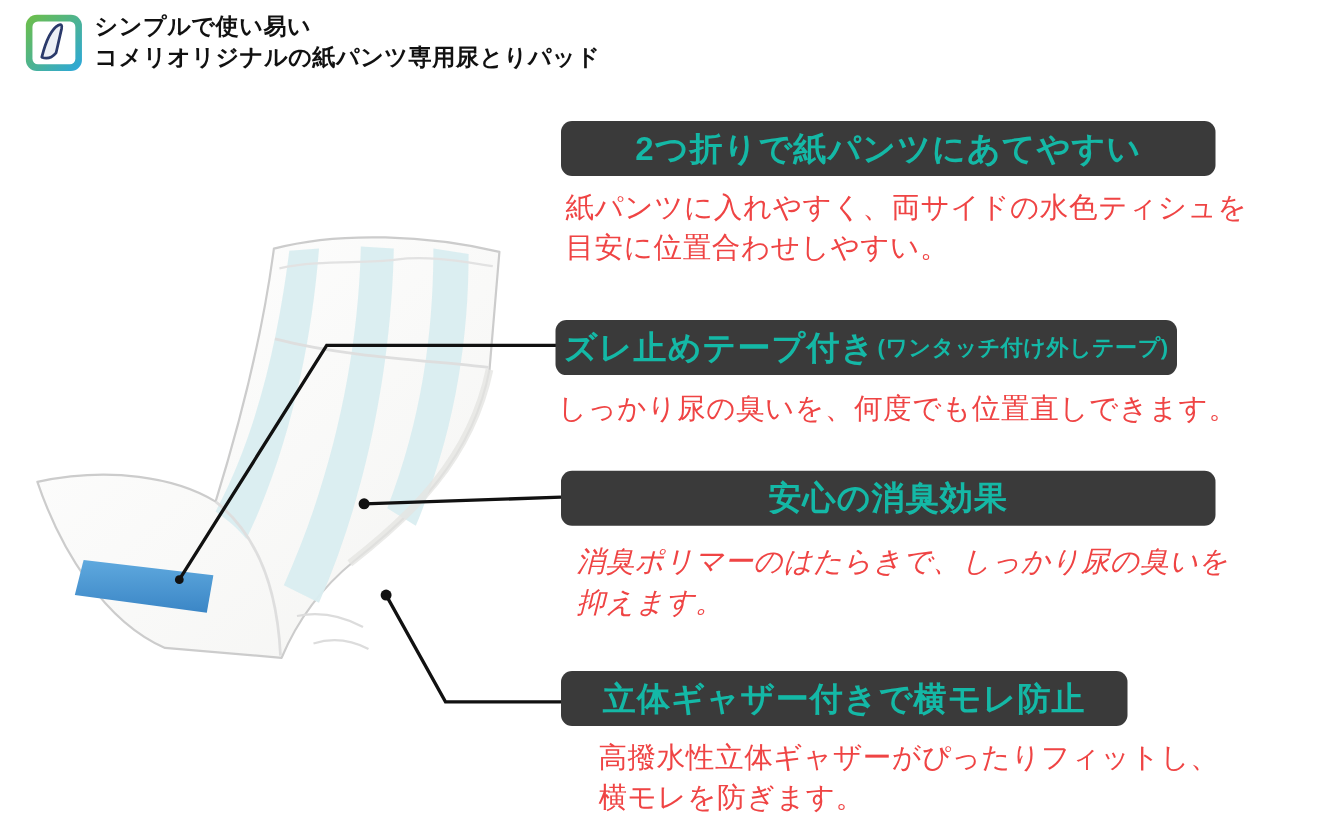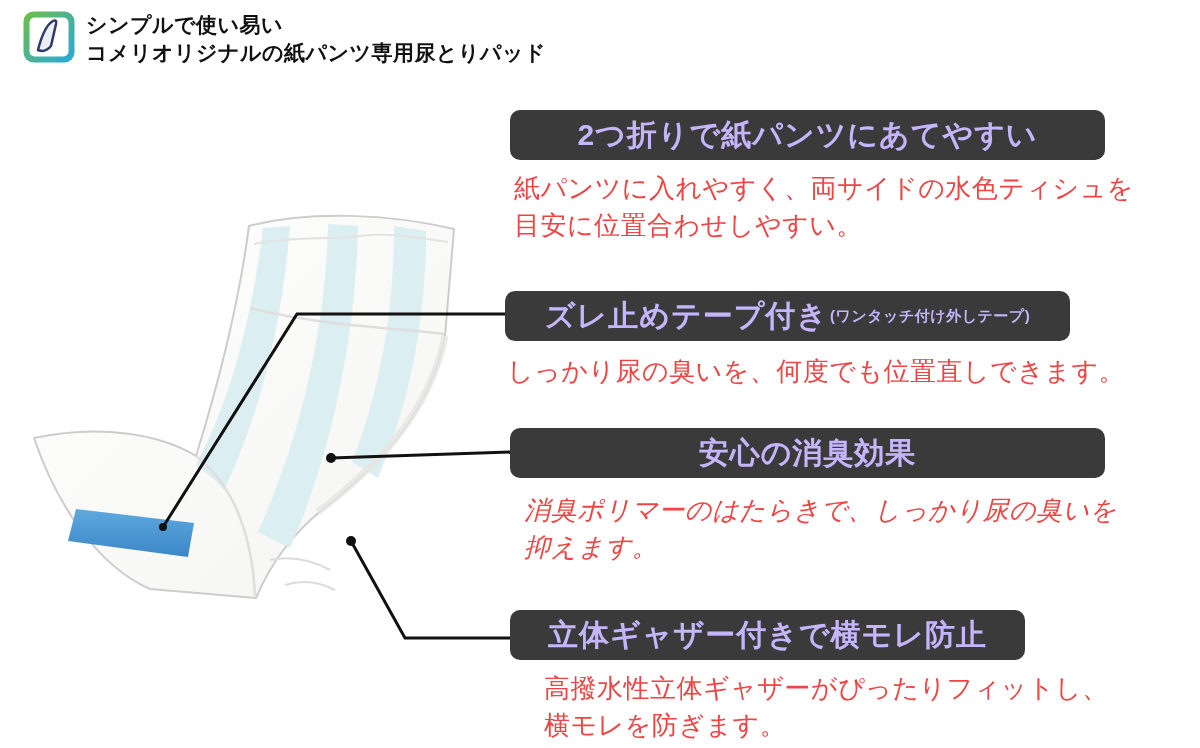--- a/index.html
+++ b/index.html
@@ -7,43 +7,43 @@
   body {
     position: relative;
     background: #ffffff;
     font-family: "Liberation Sans", "DejaVu Sans", sans-serif;
     color: #111111;
     overflow: hidden;
   }
   .root { position: absolute; inset: 0; }
 
   
-  .header { position: absolute; left: 22px; top: 8px; display: flex; gap: 10px; align-items: center; z-index: 3; }
+  .header { position: absolute; left: 22px; top: 8px; display: flex; gap: 10px; align-items: flex-end; z-index: 3; }
   .logo { width: 54px; height: 54px; flex: 0 0 auto; }
   .header-text { font-size: 21px; font-weight: bold; line-height: 1.32; padding-top: 3px; letter-spacing: 0.5px; }
 
   
   .scene { position: absolute; left: 0; top: 0; z-index: 1; }
 
   
   .banner {
     position: absolute;
     z-index: 2;
     height: 50px;
     background: #3a3a3a;
-    color: #c4b5fd;
+    color: #14b8a6;
     border-radius: 10px;
     display: flex;
     align-items: center;
     justify-content: center;
     font-weight: bold;
     white-space: nowrap;
   }
   .banner-title { font-size: 30px; letter-spacing: 1px; }
-  .banner-note  { font-size: 15px; letter-spacing: 0.5px; margin-left: 2px; }
+  .banner-note  { font-size: 20px; letter-spacing: 0.5px; margin-left: 2px; }
 
   .desc {
     position: absolute;
     z-index: 2;
     font-size: 26px;
     line-height: 37px;
     letter-spacing: 0.5px;
     white-space: pre-line;
     color: #ef4444;
   }

